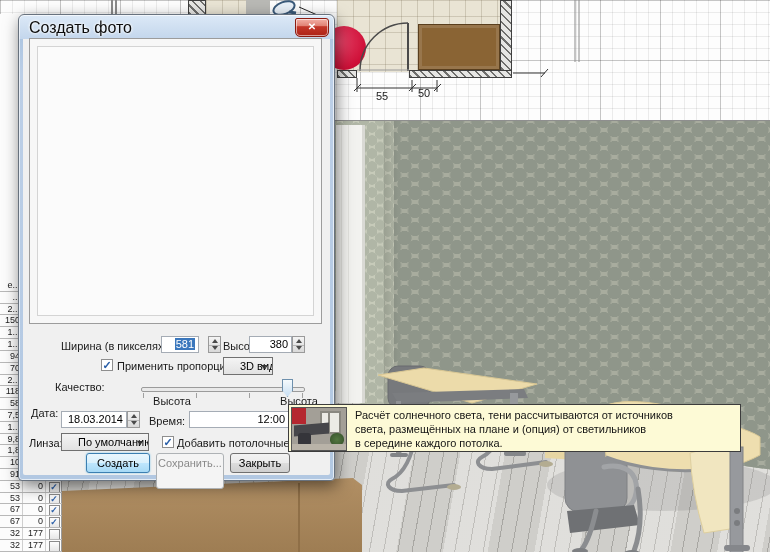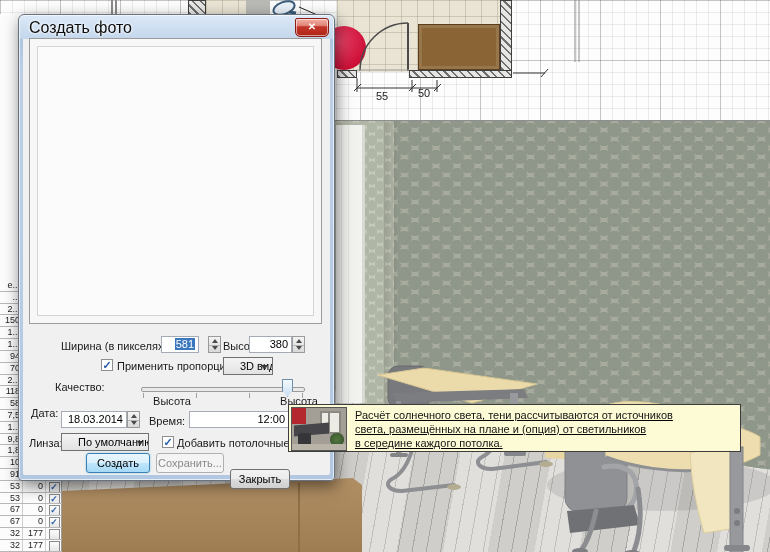--- a/index.html
+++ b/index.html
@@ -103,21 +103,21 @@
     border:1px solid #6e90ad;box-sizing:border-box;
     clip-path:polygon(0 0,100% 0,100% 62%,50% 100%,0 62%);}
   .btn{font-size:11px;color:#000;text-align:center;line-height:18px;border:1px solid #707070;border-radius:3px;
     background:linear-gradient(180deg,#f2f2f2,#ebebeb 50%,#dddddd 50%,#cfcfcf);box-sizing:border-box;}
   .btn.default{border-color:#3c7fb1;background:linear-gradient(180deg,#eaf6fd,#d9f0fc 50%,#bee6fd 50%,#a7d9f5);
     box-shadow:0 0 2px #74c0e8;}
   .btn.disabled{border-color:#aeb2b5;background:#f4f4f4;color:#8a8a8a;}
 
   
   #tooltip{left:288px;top:404px;width:453px;height:48px;z-index:20;background:#fdfad6;
-    border:1px solid #3c3c3c;box-sizing:border-box;display:flex;align-items:flex-start;text-decoration:underline;}
+    border:1px solid #3c3c3c;box-sizing:border-box;display:flex;align-items:flex-start;}
   #tt-thumb{position:relative;width:54px;height:42px;margin:2px;border:1px solid #555;
     background:#a39f97;overflow:hidden;flex:none;}
   #tt-text{font-size:11px;line-height:14px;color:#141414;padding:3px 6px 0 6px;white-space:pre-line;}
   .th{position:absolute;}
 </style>
 </head>
 <body>
 
 <div id="app">
 
@@ -370,22 +370,22 @@
       </div>
     <div class="abs lbl" style="left:130px;top:400px;">Время:</div>
     <div class="abs field" style="left:170px;top:396px;width:100px;height:17px;">12:00</div>
 
     <div class="abs lbl" style="left:10px;top:422px;">Линза:</div>
     <div class="abs combo" style="left:42px;top:418px;width:88px;height:18px;">По умолчанию</div>
     <div class="abs checkbox on" style="left:143px;top:421px;"></div>
     <div class="abs lbl" style="left:158px;top:422px;">Добавить потолочные светил</div>
 
     <div class="abs btn default" style="left:67px;top:438px;width:64px;height:20px;">Создать</div>
-    <div class="abs btn disabled" style="left:137px;top:438px;width:68px;height:20px;">Сохранить...</div>
-    <div class="abs btn" style="left:211px;top:438px;width:60px;height:20px;margin-top:16px;">Закрыть</div>
+    <div class="abs btn disabled" style="left:137px;top:438px;width:68px;height:36px;">Сохранить...</div>
+    <div class="abs btn" style="left:211px;top:438px;width:60px;height:20px;">Закрыть</div>
   </div>
 
   <div id="tooltip" class="abs">
     <div id="tt-thumb">
       <div class="th" style="left:0;top:0;width:14px;height:16px;background:#b5272f;"></div>
       <div class="th" style="left:28px;top:3px;width:21px;height:23px;background:#ecebe5;border:2px solid #8a8880;box-sizing:border-box;"></div>
       <div class="th" style="left:36px;top:4px;width:2px;height:20px;background:#8a8880;"></div>
       <div class="th" style="left:2px;top:16px;width:35px;height:11px;background:#46464a;transform:skewY(-5deg);"></div>
       <div class="th" style="left:6px;top:25px;width:13px;height:13px;background:#35353a;border-radius:3px;"></div>
       <div class="th" style="left:38px;top:25px;width:14px;height:13px;background:radial-gradient(circle,#537740,#35502a);border-radius:45%;"></div>

